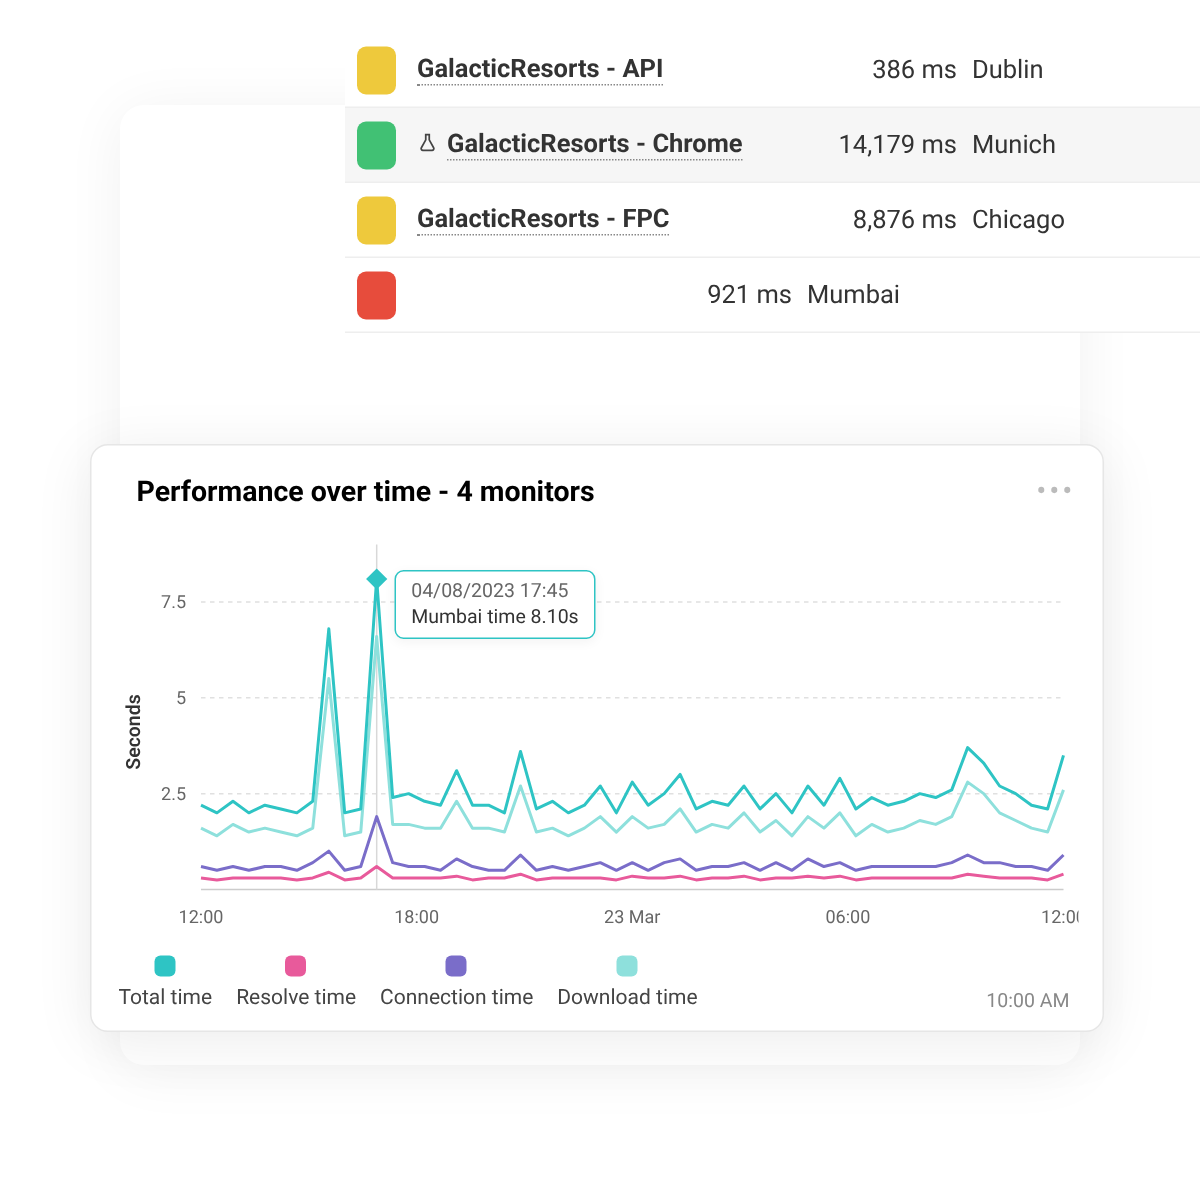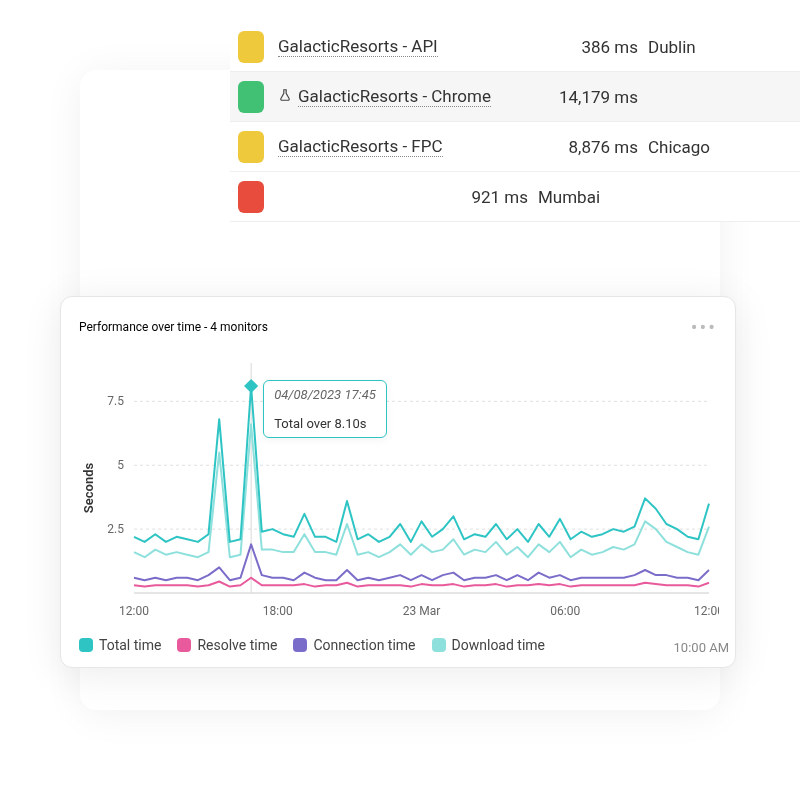--- a/index.html
+++ b/index.html
@@ -40,63 +40,63 @@
     color: #333;
   }
   .row.alt { background: #f6f6f6; }
   .status {
     width: 26px; height: 32px;
     border-radius: 6px;
   }
   .st-yellow { background: #eec93c; }
   .st-green  { background: #41c174; }
   .st-red    { background: #e74c3c; }
-  .name { display: flex; gap: 6px; }
+  .name { display: flex; align-items: center; gap: 6px; font-weight: bold; }
   .name-link { border-bottom: 1px dotted #888; cursor: pointer; }
   .ms { text-align: right; padding-right: 10px; }
 
   
   .card {
     position: absolute;
     left: 60px; top: 296px;
     width: 676px;
     background: #fff;
     border: 1px solid #e6e6e6;
     border-radius: 12px;
     box-shadow: 0 6px 40px rgba(0,0,0,0.08);
     padding: 18px 18px 14px 18px;
   }
   .card-head { display: flex; justify-content: space-between; align-items: center; }
-  .card-title { font-weight: 400; font-size: 12px; }
+  .card-title { font-weight: 700; font-size: 19px; margin-left: 12px; }
   .dots { color: #bbb; font-size: 20px; letter-spacing: 2px; cursor: pointer; }
 
   .chart-wrap { margin-top: 14px; position: relative; }
   svg.chart { width: 640px; height: 270px; display: block; }
   .grid-line { stroke: #e0e0e0; stroke-width: 1; stroke-dasharray: 3 3; }
   .axis-txt { font-size: 12px; fill: #666; }
   .ylabel { font-size: 13px; fill: #333; font-weight: 600; }
   .series { fill: none; stroke-width: 2; stroke-linejoin: round; }
 
   .tooltip {
     position: absolute;
     background: #fff;
     border: 1px solid #2ec4c4;
     border-radius: 6px;
     padding: 6px 10px;
     font-size: 13px;
     color: #333;
     box-shadow: 0 2px 8px rgba(0,0,0,0.05);
   }
-  .tooltip .date { font-style: italic; color: #666; margin-bottom: 14px; }
+  .tooltip .date { color: #666; margin-bottom: 2px; }
 
   .legend { display: flex; gap: 16px; margin-top: 14px; font-size: 14px; color: #444; }
-  .legend-item { display: flex; align-items: center; gap: 6px; }
+  .legend-item { display: flex; align-items: center; gap: 6px; flex-direction: column; }
   .swatch { width: 14px; height: 14px; border-radius: 4px; }
 
-  .stamp { position: absolute; right: 6px; bottom: 12px; font-size: 13px; color: #888; }
+  .stamp { position: absolute; right: 22px; bottom: 12px; font-size: 13px; color: #888; }
 </style>
 </head>
 <body>
 
 <div class="bg-panel"></div>
 
 <div class="table">
   <div class="row">
     <div class="status st-yellow"></div>
     <div class="name">
@@ -109,20 +109,21 @@
     <div class="status st-green"></div>
     <div class="name">
       <span>
         <svg width="14" height="14" viewBox="0 0 24 24" fill="none" stroke="#444" stroke-width="2">
             <path d="M9 3h6M10 3v6l-5 9a2 2 0 0 0 1.8 3h10.4A2 2 0 0 0 19 18l-5-9V3"></path>
           </svg>
       </span>
       <span class="name-link">GalacticResorts - Chrome</span>
     </div>
     <div class="ms">14,179 ms</div>
+    <div>Munich</div>
   </div>
   <div class="row">
     <div class="status st-yellow"></div>
     <div class="name">
         <span class="name-link">GalacticResorts - FPC</span>
       </div>
     <div class="ms">8,876 ms</div>
     <div>Chicago</div>
   </div>
   <div class="row">
@@ -155,21 +156,21 @@
         <text x="14" y="135" text-anchor="middle" class="ylabel" transform="rotate(-90 14 135)">Seconds</text>
         <line x1="172.12962962962962" y1="10" x2="172.12962962962962" y2="240" stroke="#d8d8d8" stroke-width="1"></line>
         <path d="M55.0 199.1 L65.6 204.2 L76.3 196.6 L86.9 201.7 L97.6 199.1 L108.2 201.7 L118.9 204.2 L129.5 199.1 L140.2 99.4 L150.8 204.2 L161.5 201.7 L172.1 71.3 L182.8 196.6 L193.4 196.6 L204.1 199.1 L214.7 199.1 L225.4 181.2 L236.0 199.1 L246.7 199.1 L257.3 201.7 L268.0 171.0 L278.6 201.7 L289.3 199.1 L299.9 204.2 L310.6 199.1 L321.2 191.4 L331.9 201.7 L342.5 191.4 L353.1 199.1 L363.8 196.6 L374.4 186.3 L385.1 201.7 L395.7 196.6 L406.4 199.1 L417.0 188.9 L427.7 201.7 L438.3 194.0 L449.0 204.2 L459.6 191.4 L470.3 199.1 L480.9 188.9 L491.6 204.2 L502.2 196.6 L512.9 201.7 L523.5 199.1 L534.2 194.0 L544.8 196.6 L555.5 191.4 L566.1 168.4 L576.8 176.1 L587.4 188.9 L598.1 194.0 L608.7 199.1 L619.4 201.7 L630.0 173.6" class="series" stroke="#8ee0dc"></path>
         <path d="M55.0 183.8 L65.6 188.9 L76.3 181.2 L86.9 188.9 L97.6 183.8 L108.2 186.3 L118.9 188.9 L129.5 181.2 L140.2 66.2 L150.8 188.9 L161.5 186.3 L172.1 33.0 L182.8 178.7 L193.4 176.1 L204.1 181.2 L214.7 183.8 L225.4 160.8 L236.0 183.8 L246.7 183.8 L257.3 188.9 L268.0 148.0 L278.6 186.3 L289.3 181.2 L299.9 188.9 L310.6 183.8 L321.2 171.0 L331.9 188.9 L342.5 168.4 L353.1 183.8 L363.8 176.1 L374.4 163.3 L385.1 186.3 L395.7 181.2 L406.4 183.8 L417.0 171.0 L427.7 186.3 L438.3 176.1 L449.0 188.9 L459.6 171.0 L470.3 183.8 L480.9 165.9 L491.6 186.3 L502.2 178.7 L512.9 183.8 L523.5 181.2 L534.2 176.1 L544.8 178.7 L555.5 173.6 L566.1 145.4 L576.8 155.7 L587.4 171.0 L598.1 176.1 L608.7 183.8 L619.4 186.3 L630.0 150.6" class="series" stroke="#2ec4c4"></path>
         <path d="M55.0 224.7 L65.6 227.2 L76.3 224.7 L86.9 227.2 L97.6 224.7 L108.2 224.7 L118.9 227.2 L129.5 222.1 L140.2 214.4 L150.8 227.2 L161.5 224.7 L172.1 191.4 L182.8 222.1 L193.4 224.7 L204.1 224.7 L214.7 227.2 L225.4 219.6 L236.0 224.7 L246.7 227.2 L257.3 227.2 L268.0 217.0 L278.6 227.2 L289.3 224.7 L299.9 227.2 L310.6 224.7 L321.2 222.1 L331.9 227.2 L342.5 222.1 L353.1 227.2 L363.8 222.1 L374.4 219.6 L385.1 227.2 L395.7 224.7 L406.4 224.7 L417.0 222.1 L427.7 227.2 L438.3 222.1 L449.0 227.2 L459.6 219.6 L470.3 224.7 L480.9 222.1 L491.6 227.2 L502.2 224.7 L512.9 224.7 L523.5 224.7 L534.2 224.7 L544.8 224.7 L555.5 222.1 L566.1 217.0 L576.8 222.1 L587.4 222.1 L598.1 224.7 L608.7 224.7 L619.4 227.2 L630.0 217.0" class="series" stroke="#7a6dc9"></path>
         <path d="M55.0 232.3 L65.6 233.6 L76.3 232.3 L86.9 232.3 L97.6 232.3 L108.2 232.3 L118.9 233.6 L129.5 232.3 L140.2 228.5 L150.8 233.6 L161.5 232.3 L172.1 224.7 L182.8 232.3 L193.4 232.3 L204.1 232.3 L214.7 232.3 L225.4 231.1 L236.0 233.6 L246.7 232.3 L257.3 232.3 L268.0 229.8 L278.6 233.6 L289.3 232.3 L299.9 232.3 L310.6 232.3 L321.2 232.3 L331.9 233.6 L342.5 231.1 L353.1 232.3 L363.8 232.3 L374.4 231.1 L385.1 233.6 L395.7 232.3 L406.4 232.3 L417.0 231.1 L427.7 233.6 L438.3 232.3 L449.0 232.3 L459.6 231.1 L470.3 232.3 L480.9 231.1 L491.6 233.6 L502.2 232.3 L512.9 232.3 L523.5 232.3 L534.2 232.3 L544.8 232.3 L555.5 232.3 L566.1 229.8 L576.8 231.1 L587.4 232.3 L598.1 232.3 L608.7 232.3 L619.4 233.6 L630.0 229.8" class="series" stroke="#e85a9b"></path>
         <rect x="167.12962962962962" y="28.00000000000003" width="10" height="10" fill="#2ec4c4" transform="rotate(45 172.12962962962962 33.00000000000003)"></rect>
       </svg>
     <div class="tooltip" id="tooltip" style="left: 184.13px; top: 27px;">
       <div class="date">04/08/2023 17:45</div>
-      <div>Total over 8.10s</div>
+      <div>Mumbai time 8.10s</div>
     </div>
   </div>
 
   <div class="legend">
     <div class="legend-item">
         <span class="swatch" style="background:#2ec4c4"></span>
         <span>Total time</span>
       </div>
     <div class="legend-item">
         <span class="swatch" style="background:#e85a9b"></span>

